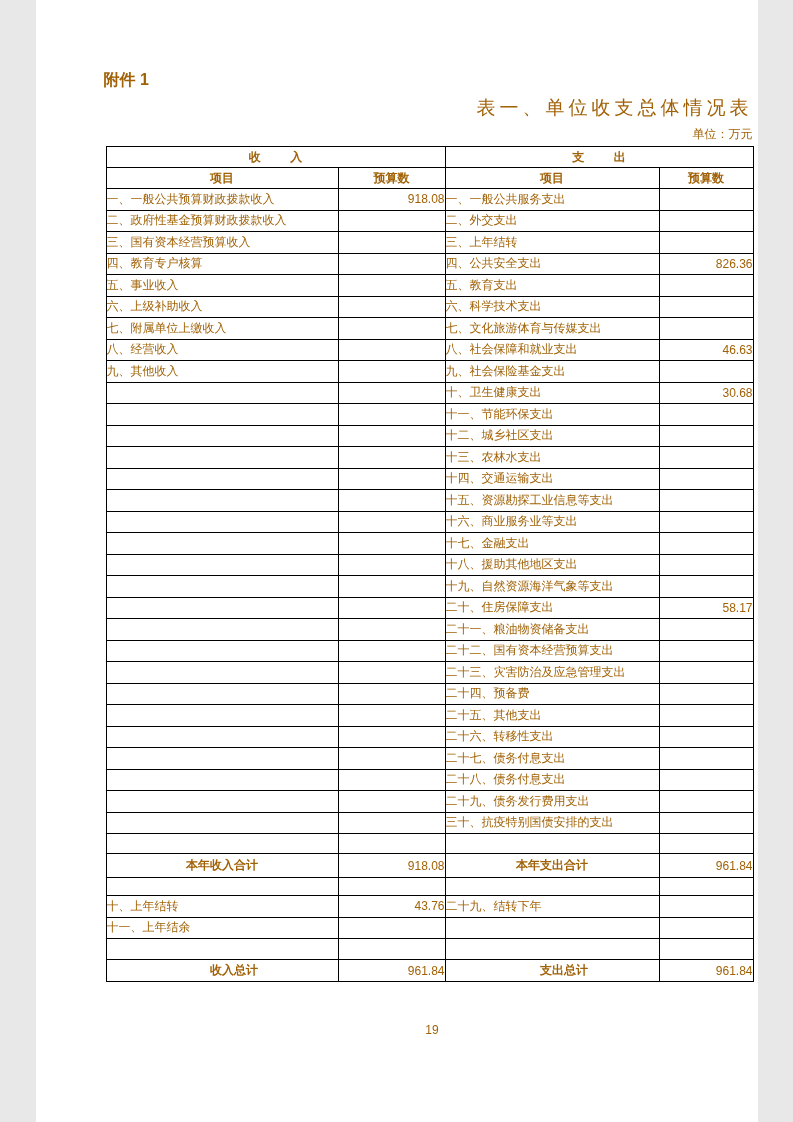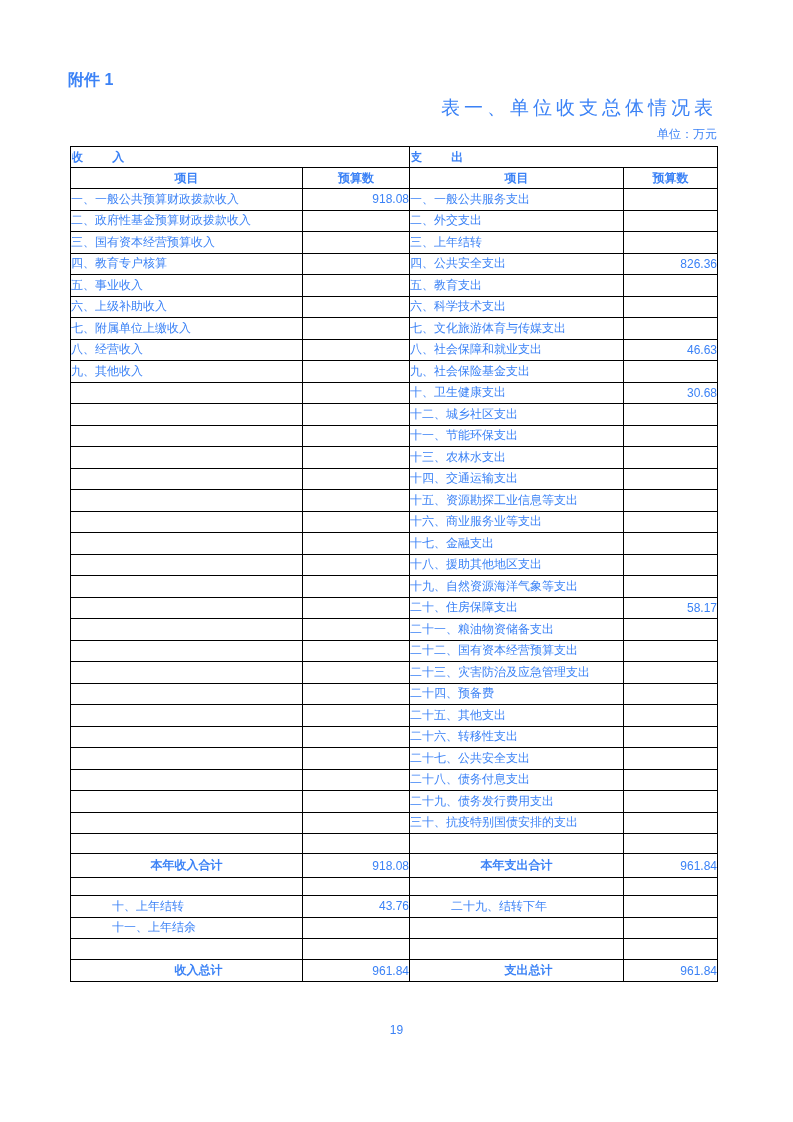--- a/index.html
+++ b/index.html
@@ -1,22 +1,22 @@
 <!DOCTYPE html>
 <html><head>
 <meta charset="utf-8">
 <style>
   html,body { margin:0; padding:0; background:#e8e8e8; }
   .page {
     position:relative;
-    width:793px; height:1122px;
+    width:722px; height:1122px;
     margin:0 auto;
     background:#ffffff;
     font-family:"Liberation Sans","DejaVu Sans",sans-serif;
-    color:#3b82f6;
+    color:#a16207;
   }
   .attachment {
     position:absolute; left:68px; top:70px;
     font-size:16px; font-weight:bold;
   }
   .doc-title {
     position:absolute; left:70px; top:95px; width:647px;
     text-align:right;
     font-family:"Liberation Serif","DejaVu Serif",serif;
     font-size:19px; letter-spacing:4px;
@@ -33,34 +33,34 @@
   table.budget th, table.budget td {
     border:1px solid #000;
     font-size:12px;
     padding:0;
     overflow:hidden;
     white-space:nowrap;
     vertical-align:middle;
   }
   th.group {
     height:20px; font-size:13px; font-weight:bold;
-    text-align:left; word-spacing:26px;border-radius:9px;
+    text-align:center; word-spacing:26px;border-radius:9px;
   }
   th.col {
     height:20px; font-size:12px; font-weight:bold; text-align:center;
   }
   tr.data td { height:20.5px; }
   td.item { text-align:left; padding-left:12px; }
   td.num  { text-align:right; padding-right:5px; }
   td.sum-label { font-weight:bold; text-align:center;margin-left:45px; }
   tr.spacer-a td { height:19px; }
   tr.spacer-b td { height:17px; }
   tr.spacer-c td { height:20px; }
   tr.total-row td { height:23px; }
-  tr.carry td { height:20.5px;padding-left:41px; }
+  tr.carry td { height:20.5px; }
   tr.grand td { height:21px;padding-left:24px; }
   .page-number {
     position:absolute; left:0; top:1023px; width:793px;
     text-align:center; font-size:12px;
   }
 </style>
 </head>
 <body>
 
 <div class="page">
@@ -147,27 +147,27 @@
         </tr>
         <tr class="data">
           <td class="item"></td>
           <td class="num"></td>
           <td class="item">十、卫生健康支出</td>
           <td class="num">30.68</td>
         </tr>
         <tr class="data">
           <td class="item"></td>
           <td class="num"></td>
+          <td class="item">十一、节能环保支出</td>
+          <td class="num"></td>
+        </tr>
+        <tr class="data">
+          <td class="item"></td>
+          <td class="num"></td>
           <td class="item">十二、城乡社区支出</td>
-          <td class="num"></td>
-        </tr>
-        <tr class="data">
-          <td class="item"></td>
-          <td class="num"></td>
-          <td class="item">十一、节能环保支出</td>
           <td class="num"></td>
         </tr>
         <tr class="data">
           <td class="item"></td>
           <td class="num"></td>
           <td class="item">十三、农林水支出</td>
           <td class="num"></td>
         </tr>
         <tr class="data">
           <td class="item"></td>
@@ -243,21 +243,21 @@
         </tr>
         <tr class="data">
           <td class="item"></td>
           <td class="num"></td>
           <td class="item">二十六、转移性支出</td>
           <td class="num"></td>
         </tr>
         <tr class="data">
           <td class="item"></td>
           <td class="num"></td>
-          <td class="item">二十七、公共安全支出</td>
+          <td class="item">二十七、债务付息支出</td>
           <td class="num"></td>
         </tr>
         <tr class="data">
           <td class="item"></td>
           <td class="num"></td>
           <td class="item">二十八、债务付息支出</td>
           <td class="num"></td>
         </tr>
         <tr class="data">
           <td class="item"></td>

